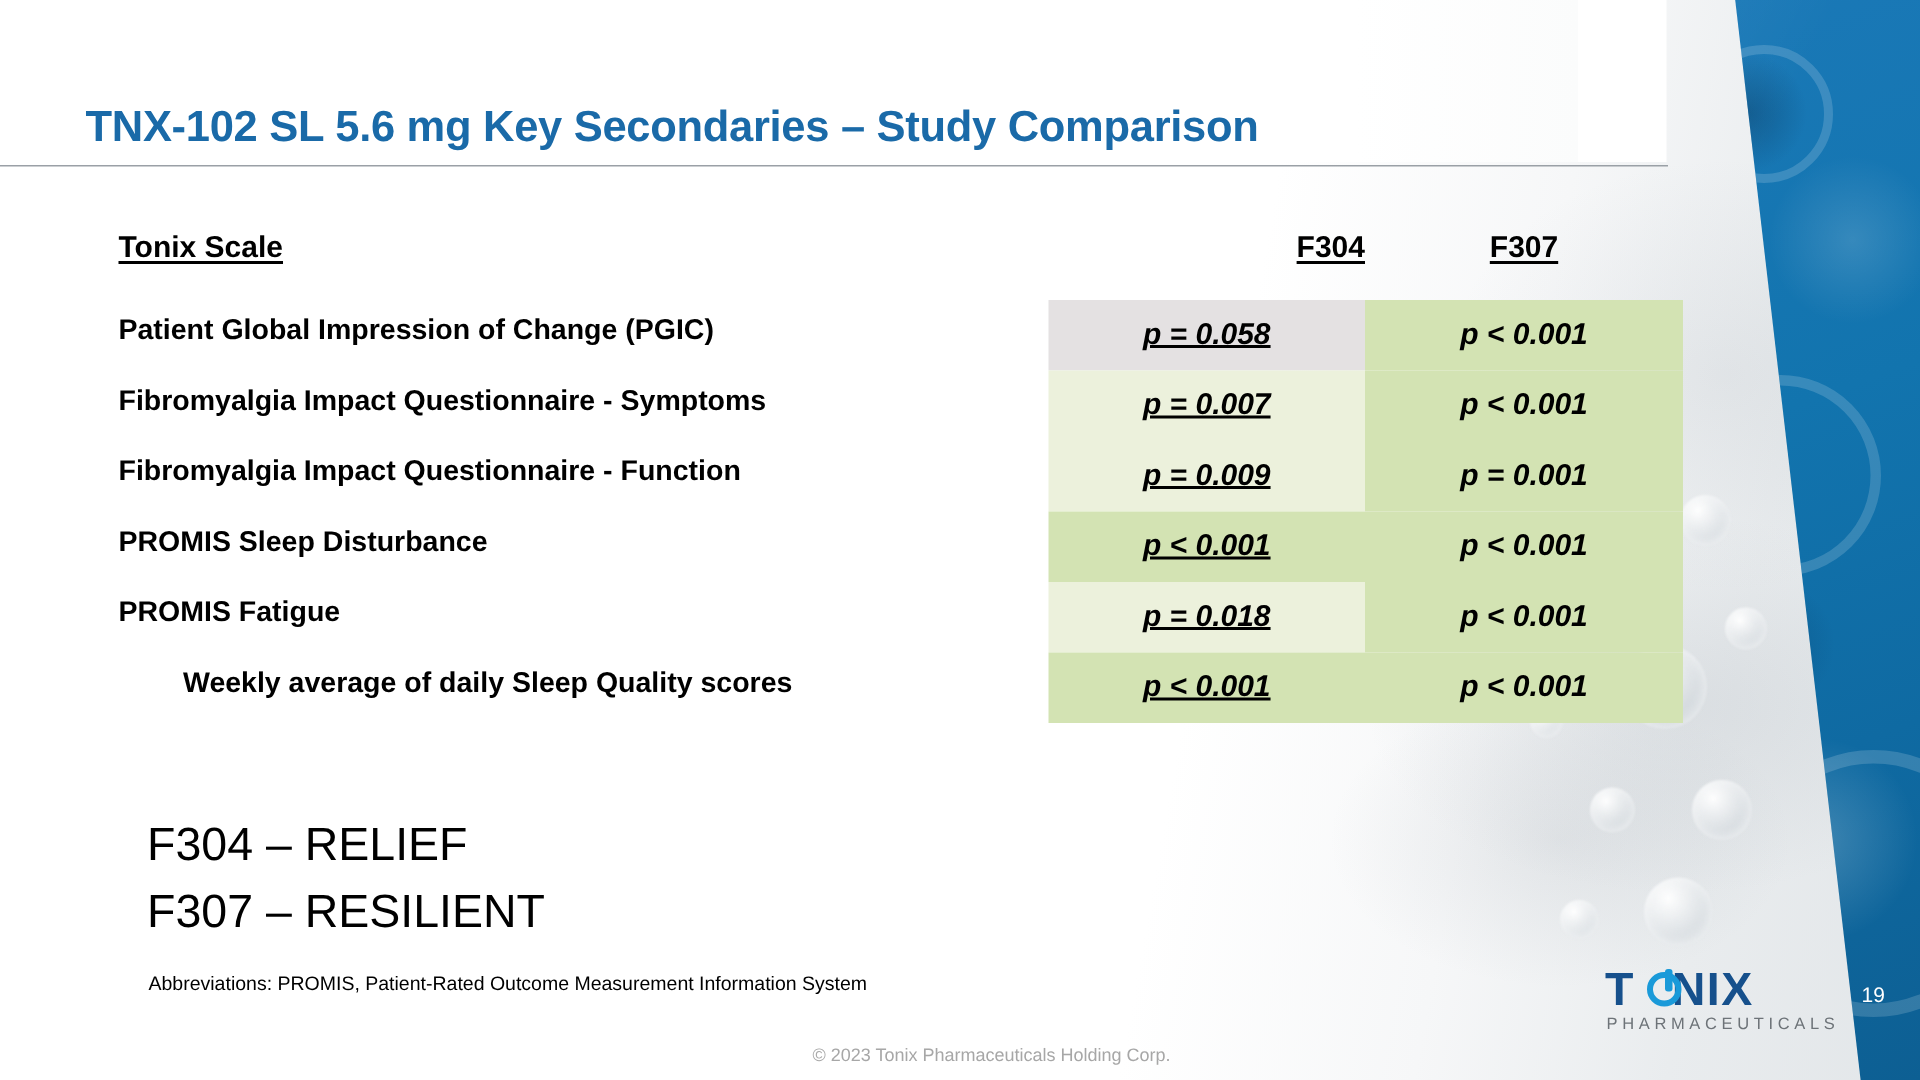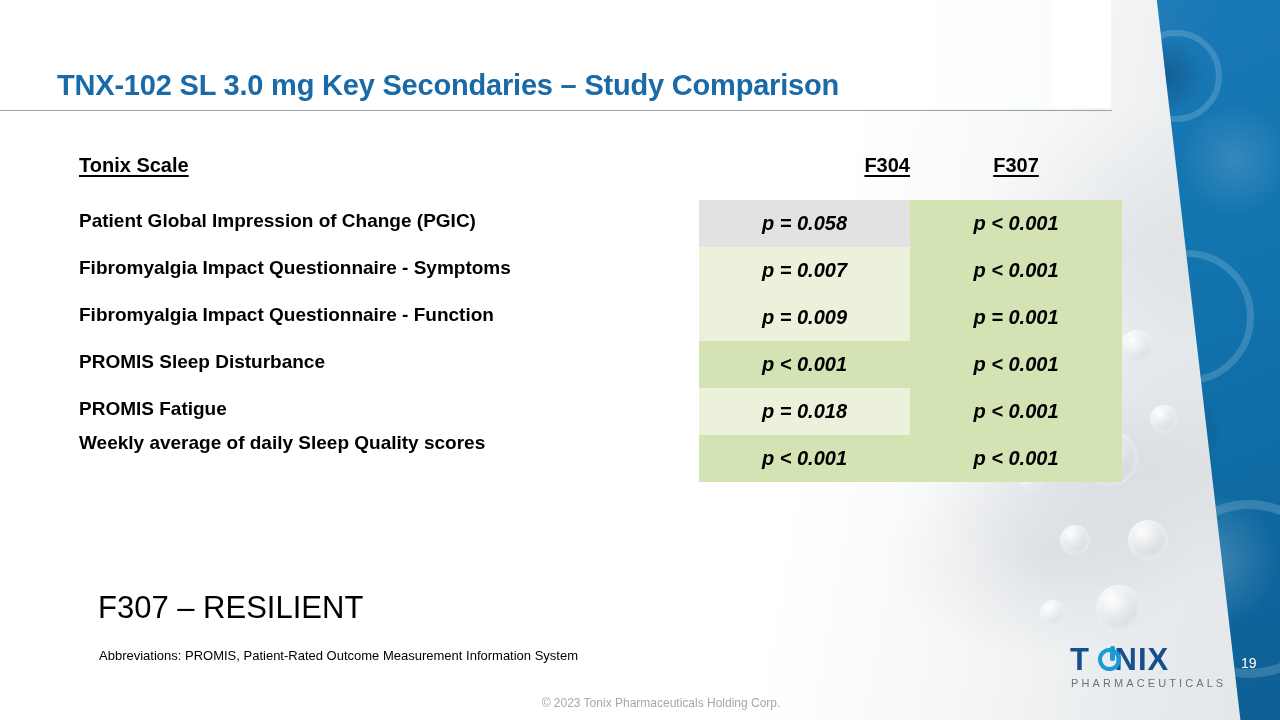--- a/index.html
+++ b/index.html
@@ -116,21 +116,21 @@
     font-size: 19px;
     font-weight: bold;
     color: #000000;
     white-space: nowrap;
   }
 
   .cellband {
     position: absolute;
     height: 47px;
   }
-  .cell-a { left: 699px; width: 211px; }
+  .cell-a { left: 699px; width: 211px; text-decoration: underline; }
   .cell-b { left: 910px; width: 212px; }
 
   .cell-val {
     position: absolute;
     height: 47px;
     line-height: 47px;
     font-size: 20px;
     font-weight: bold;
     font-style: italic;
     color: #000000;
@@ -239,21 +239,21 @@
     <div class="blue-ring" style="left:60px; top:250px; width:120px; height:120px;"></div>
     <div class="blue-ring" style="left:100px; top:500px; width:160px; height:160px; border-width:9px;"></div>
     <div class="blue-ring" style="left:70px; top:30px; width:80px; height:80px; border-width:6px;"></div>
   </div>
   <div class="blue-gloss"></div>
 
   <div class="header-leftfill"></div>
   <div class="header-whitebox"></div>
   <div class="header-rule"></div>
 
-  <div class="slide-title">TNX-102 SL 3.0 mg Key Secondaries – Study Comparison</div>
+  <div class="slide-title">TNX-102 SL 5.6 mg Key Secondaries – Study Comparison</div>
 
   <div class="tbl">
 
     <div class="col-head head-rating">Tonix Scale</div>
     <div class="col-head head-f304">F304</div>
     <div class="col-head head-f307">F307</div>
 
     <div class="cellband cell-a" style="top:200px; background:#e4e1e2;"></div>
     <div class="cellband cell-b" style="top:200px; background:#d3e3b3;"></div>
     <div class="row-label" style="top:210px;">Patient Global Impression of Change (PGIC)</div>
@@ -279,26 +279,27 @@
     <div class="cell-val cell-b" style="top:341px;">p &lt; 0.001</div>
 
     <div class="cellband cell-a" style="top:388px; background:#ecf1dc;"></div>
     <div class="cellband cell-b" style="top:388px; background:#d3e3b3;"></div>
     <div class="row-label" style="top:398px;">PROMIS Fatigue</div>
     <div class="cell-val cell-a" style="top:388px;">p = 0.018</div>
     <div class="cell-val cell-b" style="top:388px;">p &lt; 0.001</div>
 
     <div class="cellband cell-a" style="top:435px; background:#d3e3b3;"></div>
     <div class="cellband cell-b" style="top:435px; background:#d3e3b3;"></div>
-    <div class="row-label" style="top:432px;">Weekly average of daily Sleep Quality scores</div>
+    <div class="row-label" style="top:445px;margin-left:43px;">Weekly average of daily Sleep Quality scores</div>
     <div class="cell-val cell-a" style="top:435px;">p &lt; 0.001</div>
     <div class="cell-val cell-b" style="top:435px;">p &lt; 0.001</div>
 
   </div>
 
+  <div class="study-line study-1">F304 – RELIEF</div>
   <div class="study-line study-2">F307 – RESILIENT</div>
 
   <div class="abbrev">Abbreviations:  PROMIS, Patient-Rated Outcome Measurement Information System</div>
   <div class="copyright">© 2023 Tonix Pharmaceuticals Holding Corp.</div>
 
   <div class="logo">
     <div class="logo-word"><span>T</span><span style="visibility:hidden">O</span><span>NIX</span></div>
     <div class="logo-o-wrap">
       <div class="logo-o-ring"></div>
       <div class="logo-o-stem"></div>

